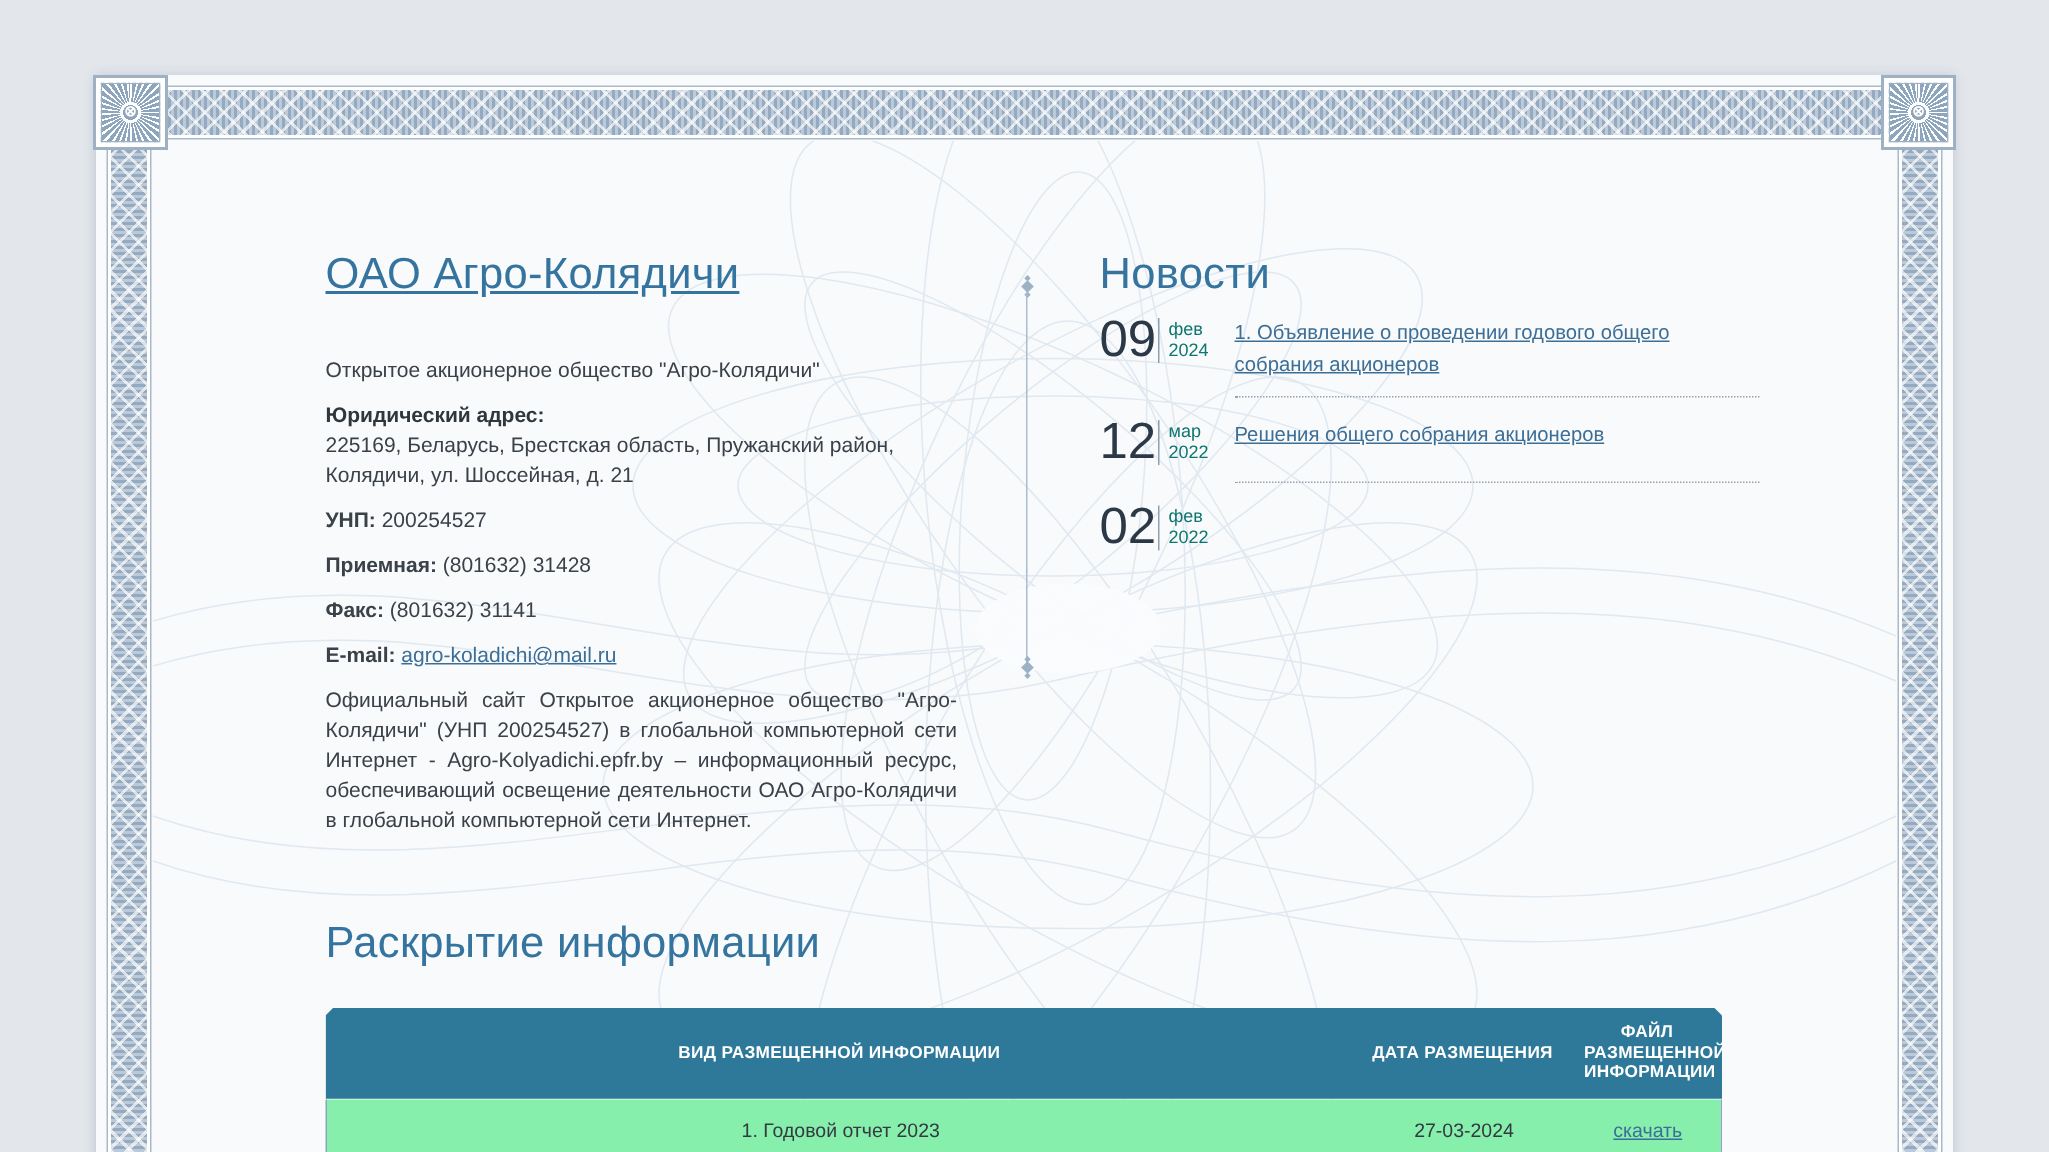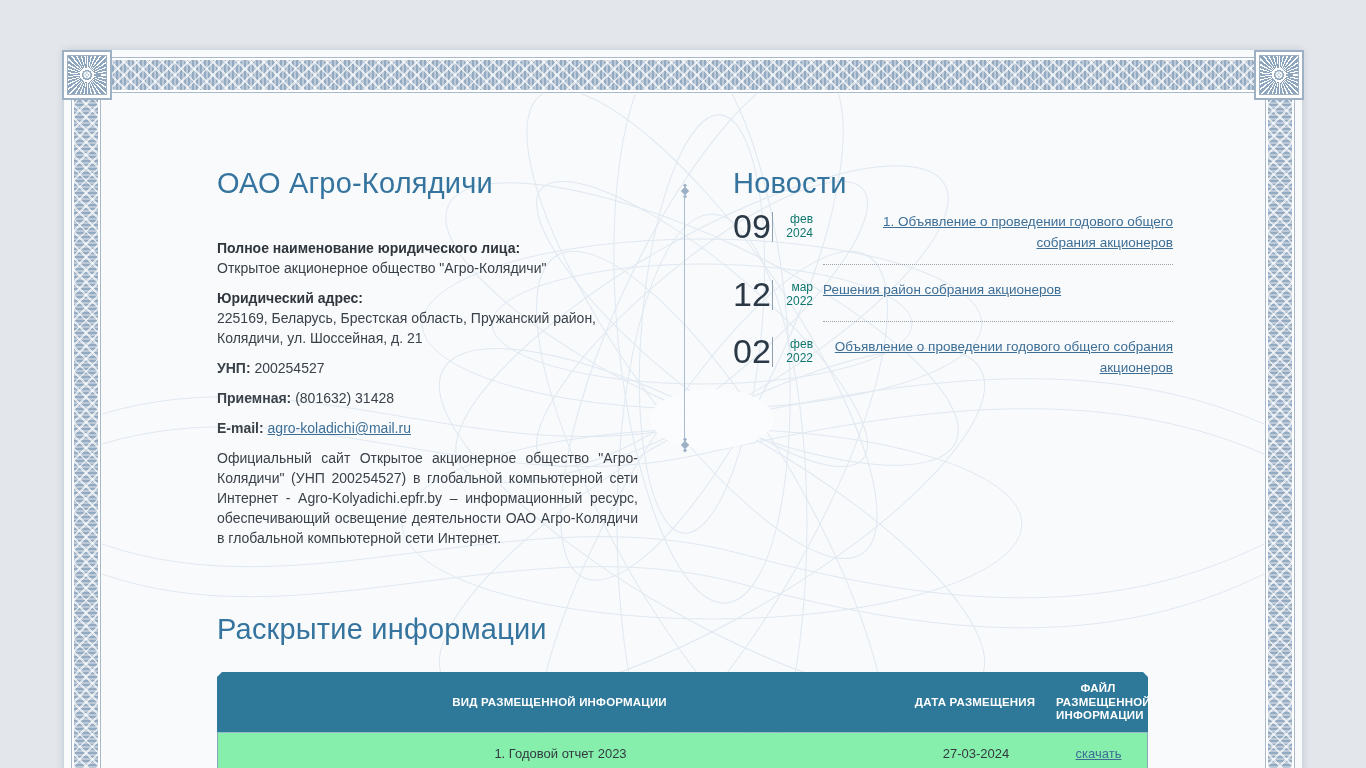--- a/index.html
+++ b/index.html
@@ -60,21 +60,21 @@
 
   .content { position:absolute; inset:0; z-index:1; }
 
   
   .h-main {
     font-size:29px; font-weight:400; color:#35749e; letter-spacing:.2px;
   }
 
   
   .left-col { position:absolute; left:153px; top:117px; width:421px; }
-  .left-col .h-main { margin-bottom:38px; }
+  .left-col .h-main { margin-bottom:16px;text-decoration:underline; }
   .info-block { margin-bottom:10px; font-size:14px; line-height:20px; }
   .info-block b { color:#2f363c; }
   .info-inline { margin-bottom:10px; font-size:14px; line-height:20px; }
   a { color:#3d6e96; text-decoration:underline; }
   .about {
     margin-top:10px; font-size:14px; line-height:20px;
     text-align:justify; color:#3a4148;
   }
 
   
@@ -87,21 +87,21 @@
     position:absolute; left:50%; background:#9db1c6; transform:translateX(-50%) rotate(45deg);
   }
   .finial .d1 { width:3px; height:3px; top:0; }
   .finial .d2 { width:6px; height:6px; top:4px; }
   .finial .d3 { width:3px; height:3px; top:11px; }
   .finial-top { top:-4px; } .finial-bot { bottom:-4px; }
 
   
   .news-col { position:absolute; left:669px; top:117px; width:440px; }
   .news-col .h-main { margin-bottom:10px; }
-  .news-item { display:flex; align-items:flex-start;text-align:right; }
+  .news-item { display:flex; align-items:flex-start; }
   .news-day {
     width:37px; font-size:34px; line-height:32px; color:#2b3947; flex:none;
   }
   .news-vline {
     width:1px; height:30px; background:#8fa0ae; margin:2px 6px 0 2px; flex:none;
   }
   .news-when {
     width:34px; font-size:12px; line-height:14px; color:#0f766e; padding-top:2px; flex:none;
   }
   .news-link {
@@ -179,39 +179,43 @@
     </g>
     <ellipse cx="610" cy="325" rx="62" ry="30" fill="#fbfcfe" opacity="0.95"></ellipse>
   </svg>
 
   <div class="content">
 
     <div class="left-col">
       <h1 class="h-main">ОАО Агро-Колядичи</h1>
 
       <div class="info-block">
-        <b>Полное наименование юридического лица:</b><br>
+        <br>
         <span>Открытое акционерное общество "Агро-Колядичи"</span>
       </div>
 
       <div class="info-block">
         <b>Юридический адрес:</b><br>
         <span>225169, Беларусь, Брестская область, Пружанский район, Колядичи, ул. Шоссейная, д. 21</span>
       </div>
 
       <div class="info-inline">
         <b>УНП:</b>
         <span>200254527</span>
       </div>
 
       <div class="info-inline">
         <b>Приемная:</b>
         <span>(801632) 31428</span>
       </div>
 
+      <div class="info-inline">
+        <b>Факс:</b>
+        <span>(801632) 31141</span>
+      </div>
 
       <div class="info-inline">
         <b>E-mail:</b>
         <a href="#">agro-koladichi@mail.ru</a>
       </div>
 
       <p class="about">Официальный сайт Открытое акционерное общество "Агро-Колядичи" (УНП 200254527) в глобальной компьютерной сети Интернет - Agro-Kolyadichi.epfr.by – информационный ресурс, обеспечивающий освещение деятельности ОАО Агро-Колядичи в глобальной компьютерной сети Интернет.</p>
     </div>
 
     <div class="v-divider">
@@ -243,33 +247,32 @@
 
       <div class="news-sep"></div>
 
       <div class="news-item">
         <span class="news-day">12</span>
         <span class="news-vline"></span>
         <span class="news-when">
           <span>мар</span><br>
           <span>2022</span>
         </span>
-        <a href="#" class="news-link">Решения район собрания акционеров</a>
+        <a href="#" class="news-link">Решения общего собрания акционеров</a>
       </div>
 
       <div class="news-sep"></div>
 
       <div class="news-item">
         <span class="news-day">02</span>
         <span class="news-vline"></span>
         <span class="news-when">
           <span>фев</span><br>
           <span>2022</span>
         </span>
-        <a href="#" class="news-link">Объявление о проведении годового общего собрания акционеров</a>
       </div>
     </div>
 
     <div class="disclosure">
       <h2 class="h-main">Раскрытие информации</h2>
 
       <div class="dtable">
         <div class="dt-head">
           <div class="cell">ВИД РАЗМЕЩЕННОЙ ИНФОРМАЦИИ</div>
           <div class="cell">ДАТА РАЗМЕЩЕНИЯ</div>

